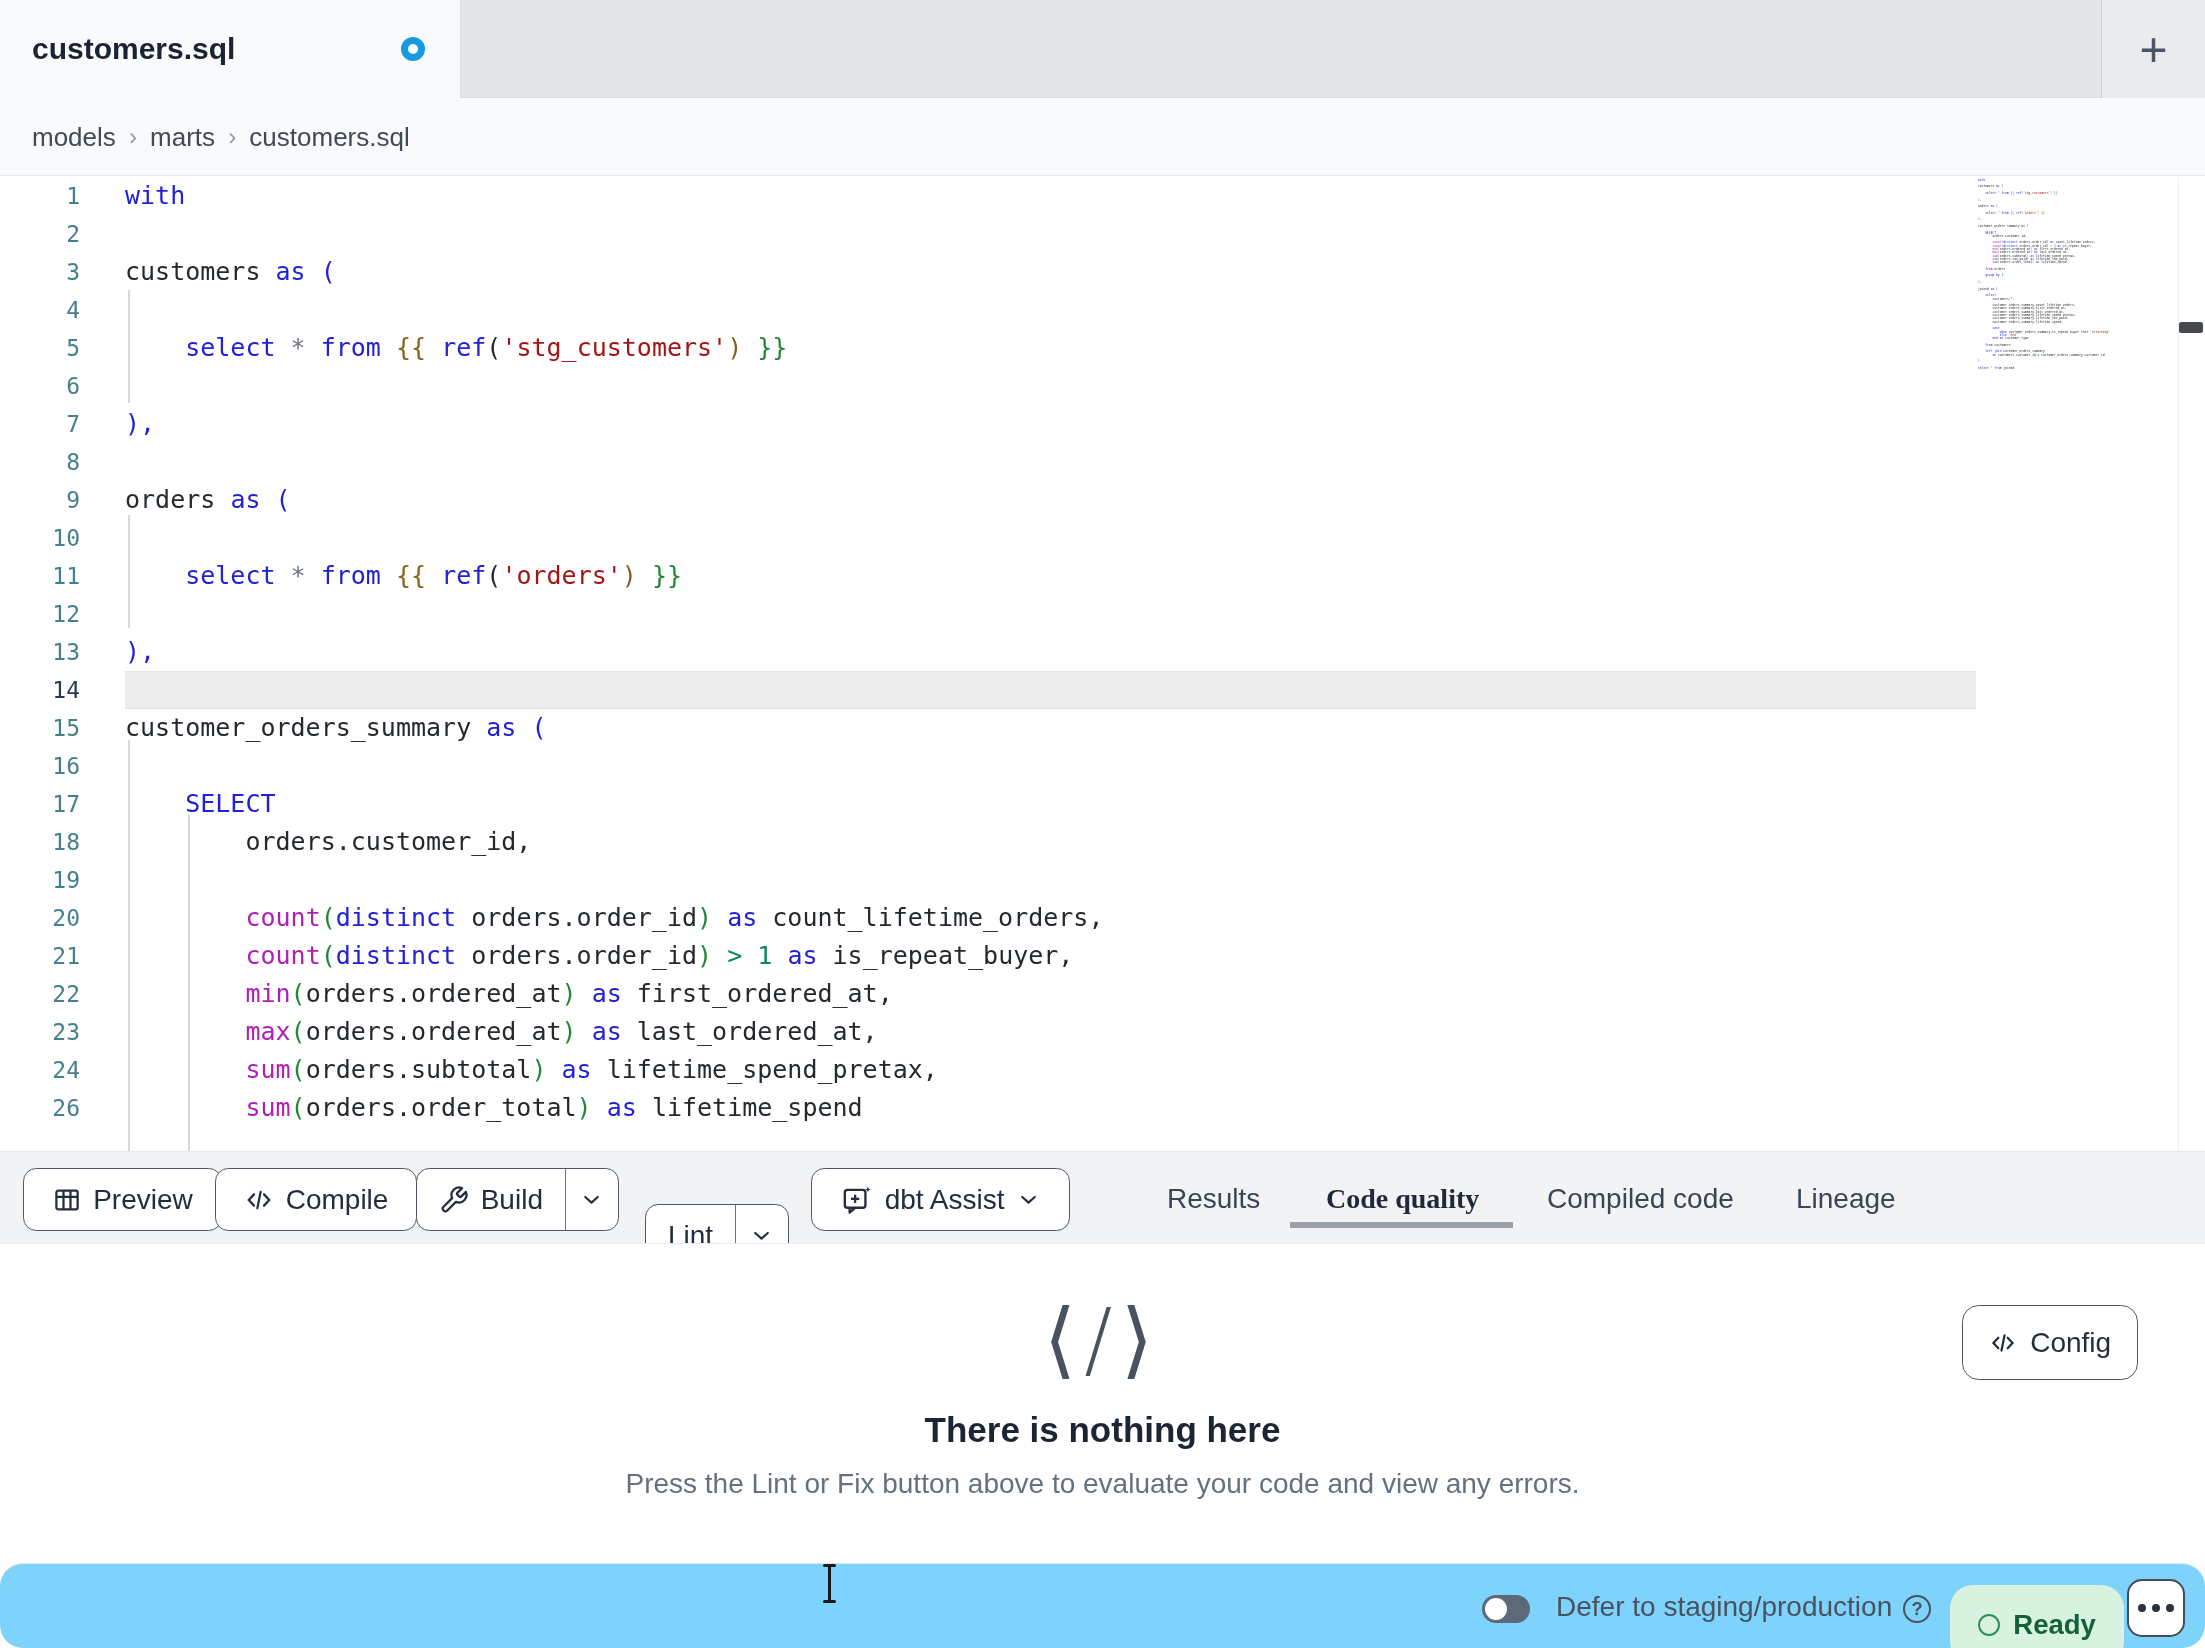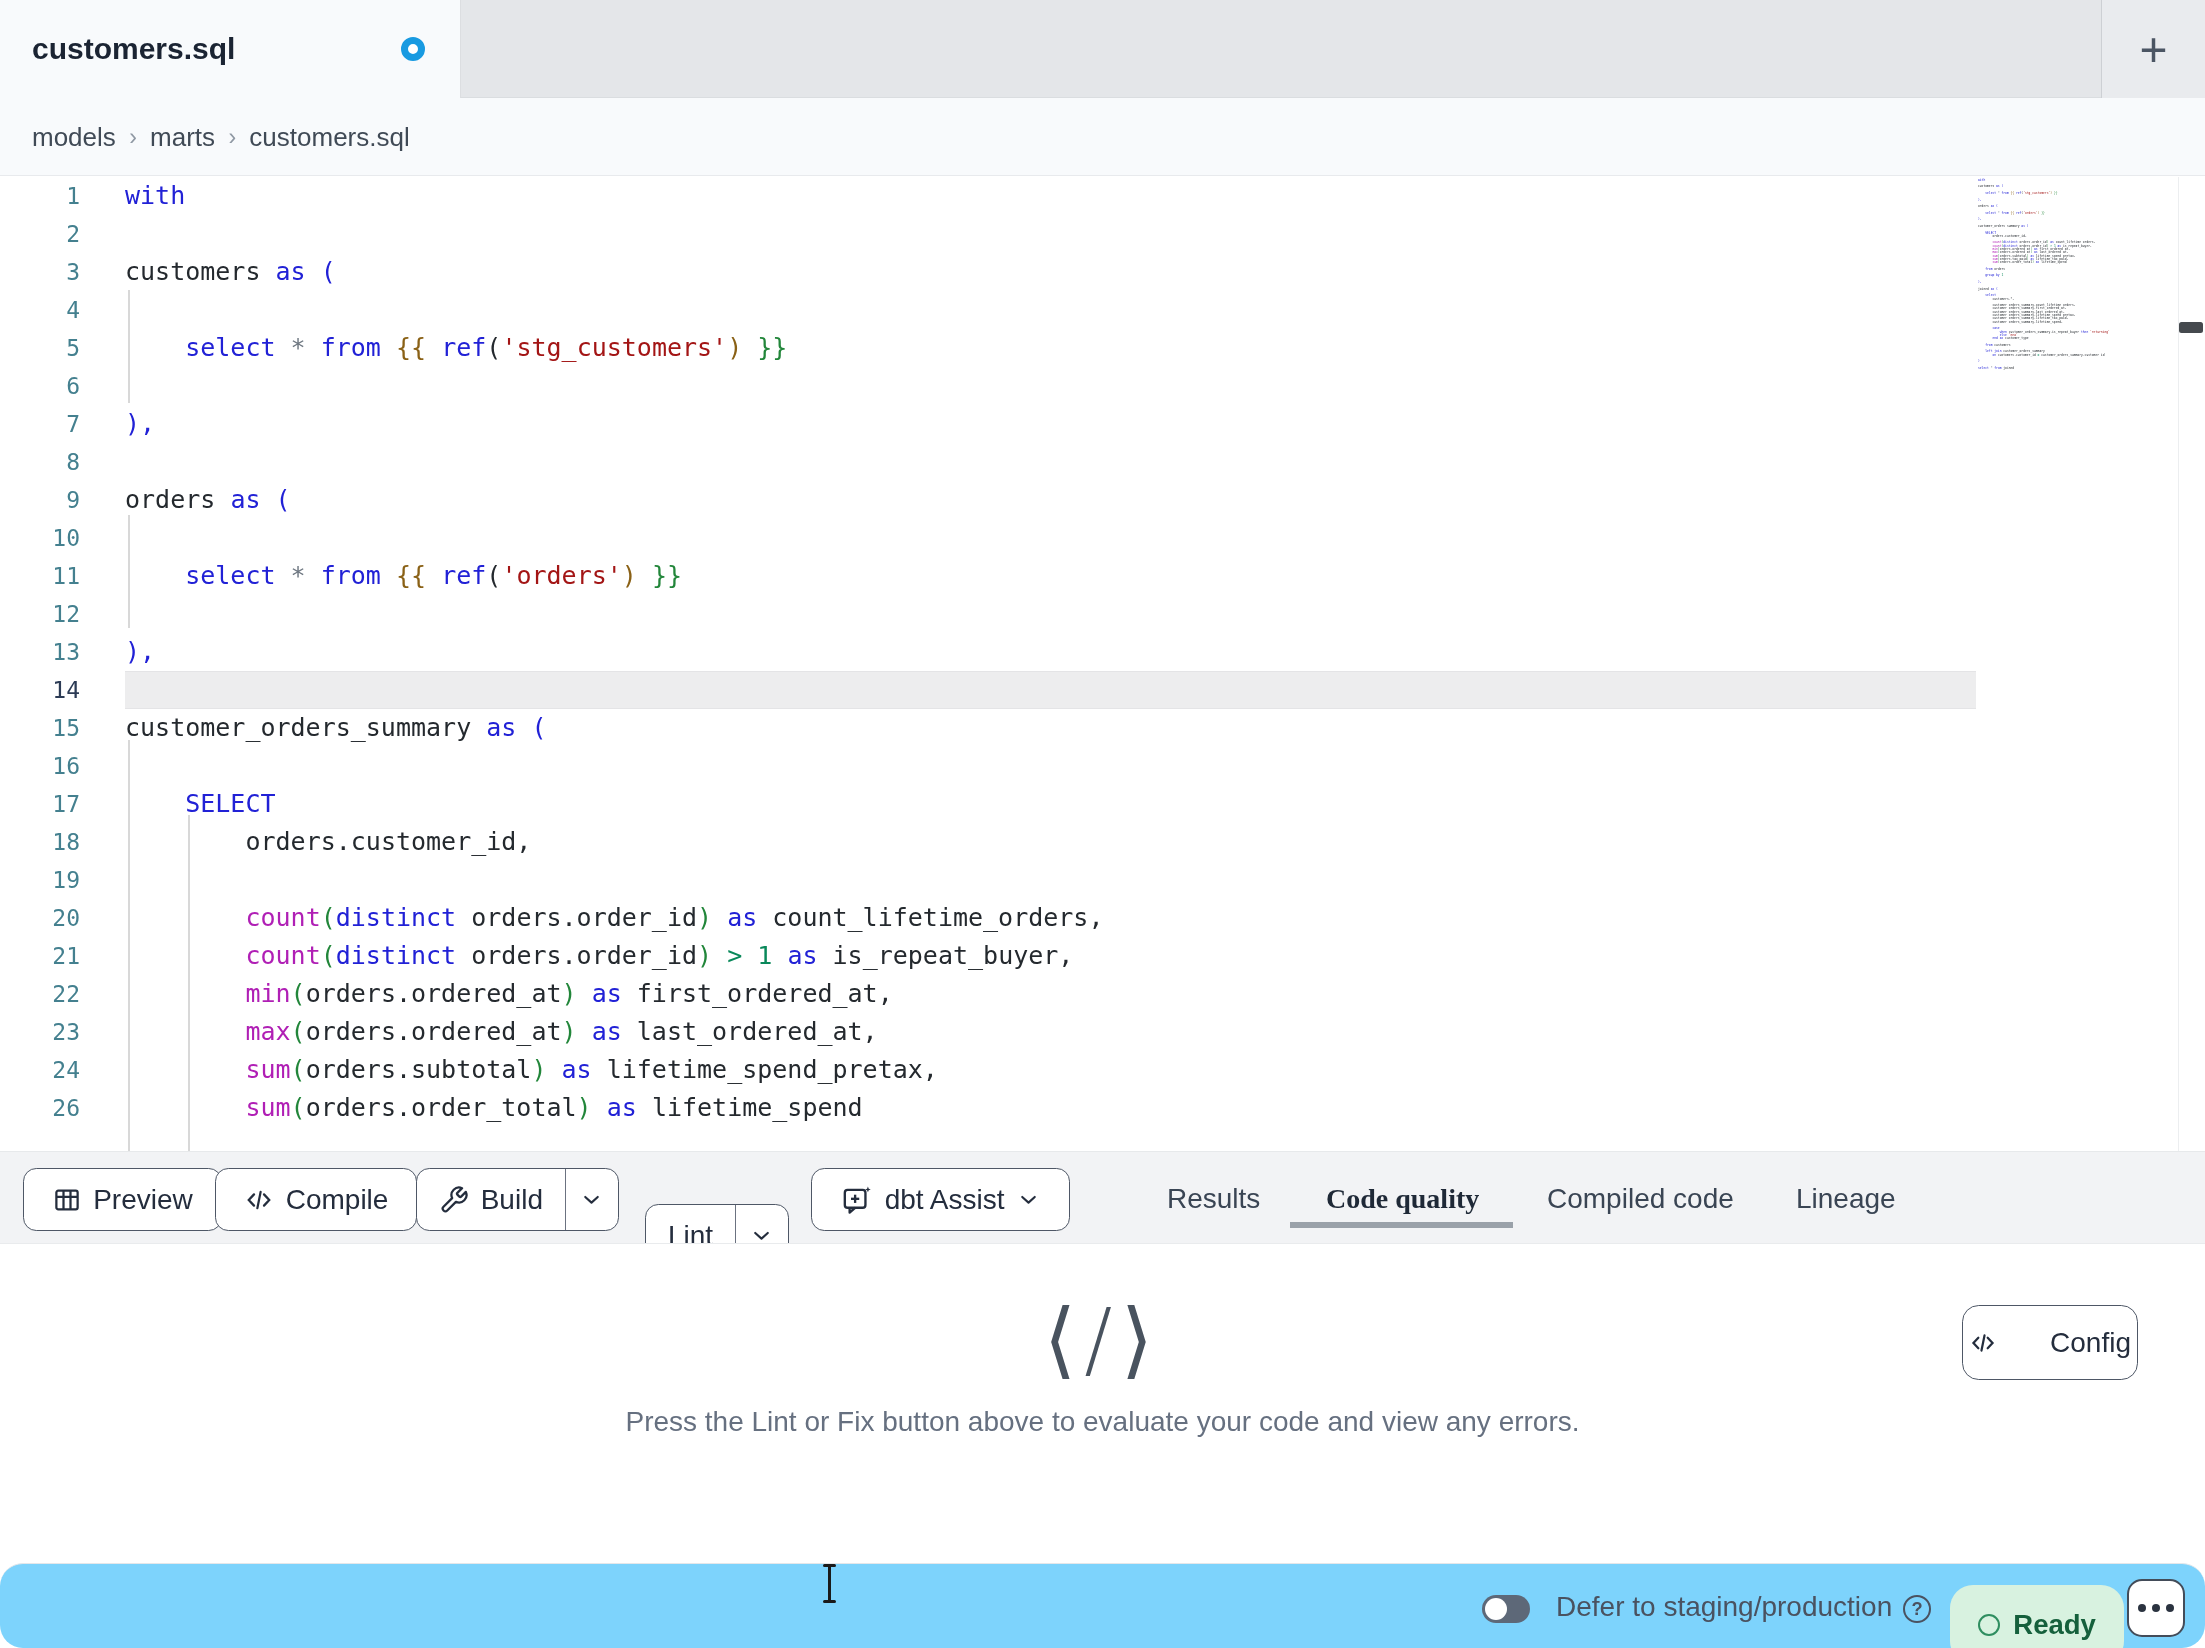--- a/index.html
+++ b/index.html
@@ -49,21 +49,21 @@
   .tbtn .seg{display:flex;align-items:center;gap:11.7px;padding:0 22px;height:100%;}
   .tbtn .arrow-seg{display:flex;align-items:center;justify-content:center;height:100%;padding:0 13.3px;border-left:0.8px solid #6b7280;cursor:pointer;}
   .icon{display:inline-flex;align-items:center;justify-content:center;}
   .tab-item{position:absolute;top:0;height:93px;line-height:93px;font-size:28px;color:#3a4554;cursor:pointer;}
   .tab-item.active{font-weight:700;color:#1f2937;}
   .tab-underline{position:absolute;left:1290px;top:70px;width:223px;height:5.8px;background:#9aa1a9;}
 
   
   .panel{position:absolute;left:0;top:1243px;width:2205px;height:320px;background:#fff;border-top:0.8px solid #e9ebed;box-sizing:border-box;}
   .config-btn{position:absolute;left:1962px;top:61px;width:176px;height:75px;background:#fff;border:1.7px solid #4e5766;border-radius:16.7px;
-              display:flex;align-items:center;justify-content:space-between;gap:13.3px;font-size:28px;color:#242d3d;cursor:pointer;box-sizing:border-box;}
+              display:flex;align-items:center;justify-content:center;gap:13.3px;font-size:28px;color:#242d3d;cursor:pointer;box-sizing:border-box;}
   .empty{position:absolute;left:0;top:0;width:100%;text-align:center;}
   .empty-icon{margin-top:47px;font-size:83px;font-weight:300;color:#49535f;letter-spacing:8.3px;font-family:"DejaVu Sans",sans-serif;}
   .empty-title{margin-top:22px;font-size:35px;font-weight:700;color:#1c2533;}
   .empty-sub{margin-top:18.3px;font-size:28px;color:#667080;}
 
   
   .statusbar{position:absolute;left:0;top:1563px;width:2205px;height:85px;background:#7dd3fc;border-top:0.8px solid #e4e7ea;box-sizing:border-box;border-radius:23px;}
   .toggle{position:absolute;left:1482px;top:31px;width:48px;height:28px;background:#5d6878;border-radius:14px;cursor:pointer;}
   .toggle .knob{position:absolute;left:3.3px;top:3.3px;width:22px;height:22px;background:#fff;border-radius:50%;}
   .defer-label{position:absolute;left:1556px;top:0;height:85px;line-height:85px;font-size:28px;color:#4a5260;}
@@ -253,20 +253,21 @@
     <span class="tab-item" style="left:1547px;">Compiled code</span>
     <span class="tab-item" style="left:1796px;">Lineage</span>
     <div class="tab-underline"></div>
   </div>
 
   <div class="panel">
     <div class="empty">
       <div class="empty-icon">
         <span>⟨</span><span>/</span><span>⟩</span>
       </div>
+      <div class="empty-title">There is nothing here</div>
       <div class="empty-sub">Press the Lint or Fix button above to evaluate your code and view any errors.</div>
     </div>
     <button class="config-btn">
       <span class="icon">
         <svg width="28" height="28" viewBox="0 0 24 24" fill="none" stroke="#242d3d" stroke-width="1.9" stroke-linecap="round">
           <polyline points="8 7.5 3.8 12 8 16.5"></polyline>
             <polyline points="16 7.5 20.2 12 16 16.5"></polyline>
           <line x1="13.3" y1="5.5" x2="10.7" y2="18.5"></line>
         </svg>
       </span>

